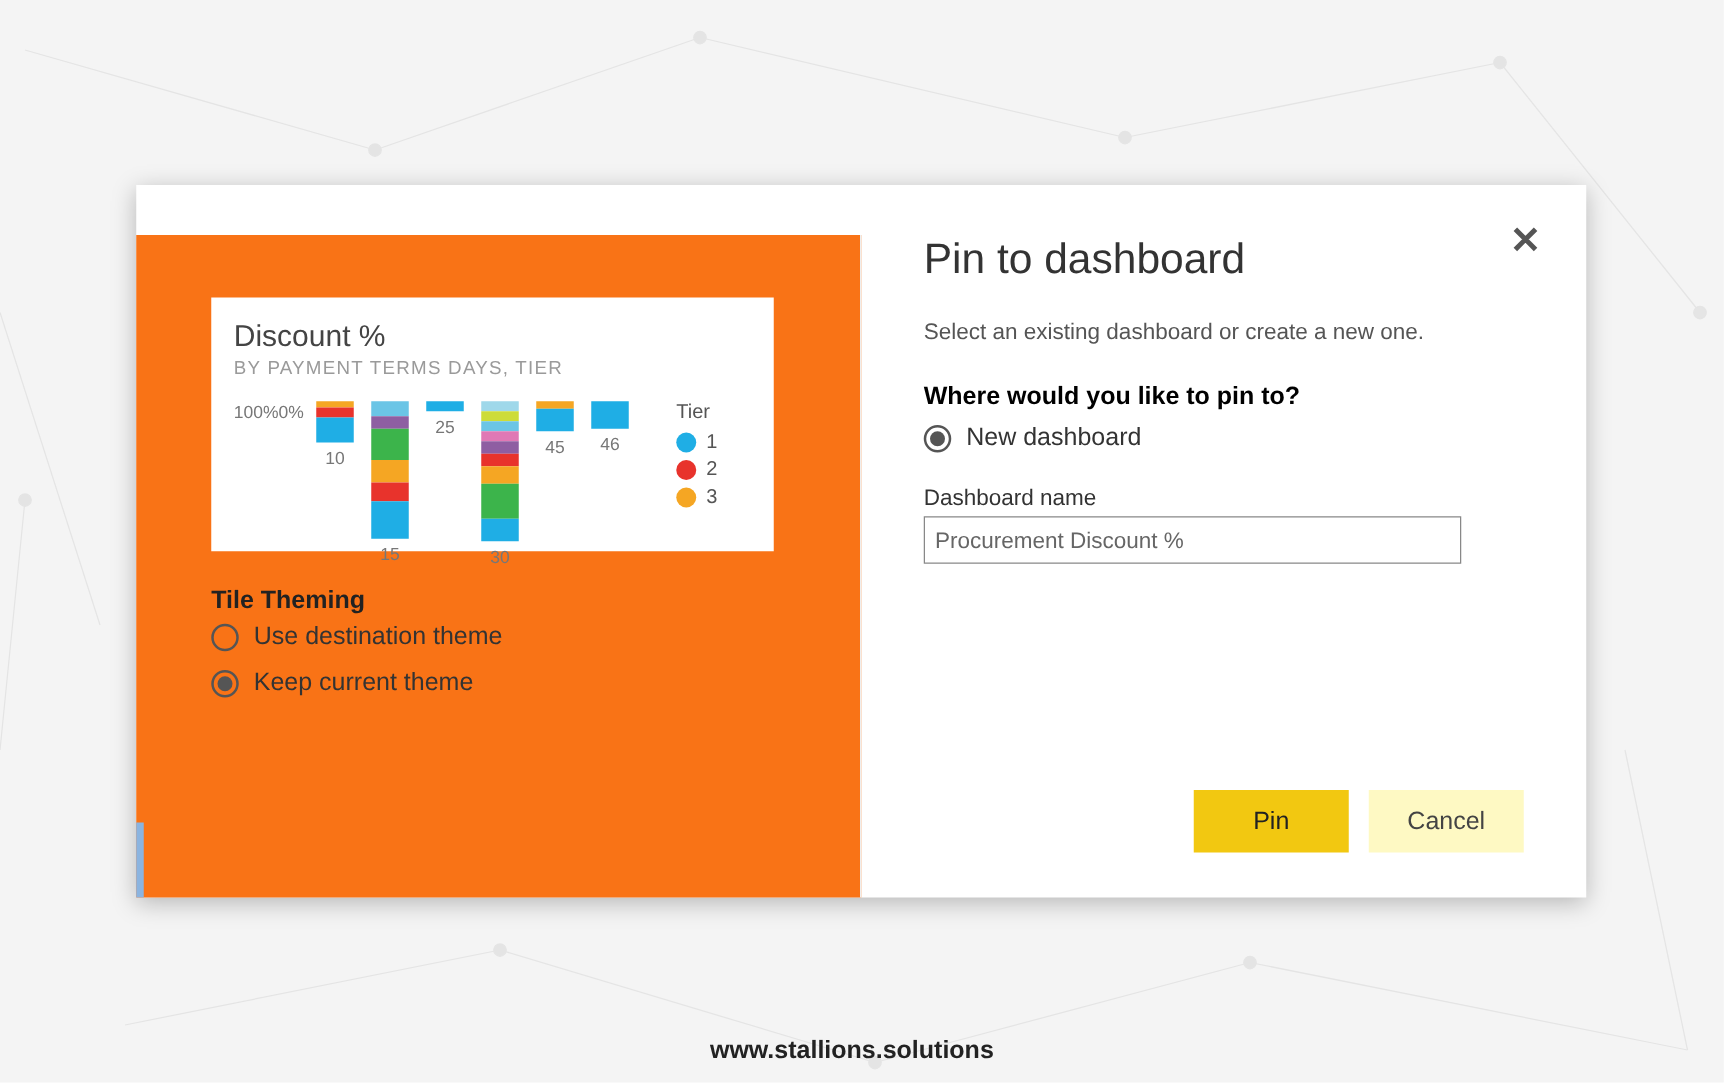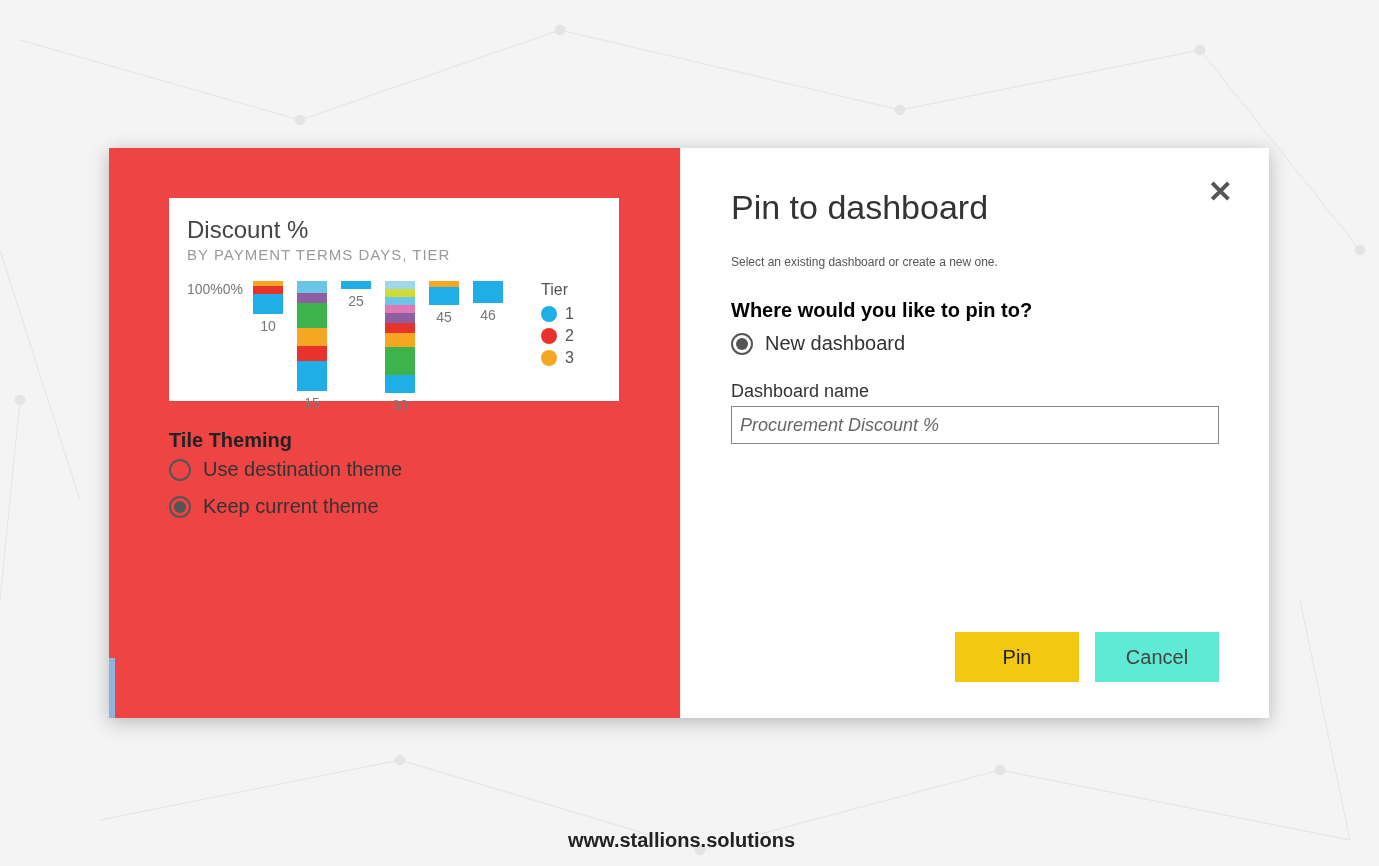--- a/index.html
+++ b/index.html
@@ -32,22 +32,23 @@
     width: 1160px; height: 570px;
     background: #fff;
     box-shadow: 0 4px 18px rgba(0,0,0,0.25);
     display: flex;
     z-index: 2;
   }
   .dialog-left {
     width: 580px;
     padding: 50px 14px 30px 60px;
     border-right: 1px solid #eee;
-    background: #ef4444;
+    background: #f97316;
     position: relative;
+    margin-top: 40px;
   }
   .dialog-left::before {
     content:"";
     position:absolute;
     left:0; bottom:0;
     width:6px; height:60px;
     background:#8bb4e0;
   }
   .tile-preview {
     background: #fff;
@@ -158,62 +159,61 @@
     cursor: pointer;
     font-weight: 700;
   }
   .dlg-title {
     font-size: 34px;
     font-weight: 300;
     color: #333;
     margin-bottom: 16px;
   }
   .dlg-sub {
-    font-size: 12px;
+    font-size: 18px;
     color: #555;
     margin-bottom: 30px;
     margin-top: 28px;
   }
   .q-head {
     font-weight: 700;
     font-size: 20px;
     margin-bottom: 10px;
   }
   .field-label {
     font-size: 18px;
     color: #333;
     margin-top: 26px;
     margin-bottom: 4px;
   }
   .text-input {
-    width: 488px;
+    width: 430px;
     height: 38px;
     border: 1px solid #888;
     font-size: 18px;
     padding: 4px 8px;
     color: #666;
     font-family: inherit;
-    font-style: italic;
   }
   .btn-row {
     position: absolute;
     right: 50px;
     bottom: 36px;
     display: flex; gap: 16px;
   }
   .btn {
     width: 124px; height: 50px;
     display: flex; align-items: center; justify-content: center;
     font-size: 20px;
     cursor: pointer;
     border: none;
     font-family: inherit;
   }
   .btn-primary { background: #f2c811; color: #222; }
-  .btn-secondary { background: #5eead4; color: #444; }
+  .btn-secondary { background: #fef9c3; color: #444; }
 </style>
 </head>
 <body>
 
 <svg class="bg-net" viewBox="0 0 1379 866">
   <g stroke="#c8c8c8" stroke-width="1" fill="#c8c8c8">
     <line x1="20" y1="40" x2="300" y2="120"></line>
       <line x1="300" y1="120" x2="560" y2="30"></line>
     <line x1="560" y1="30" x2="900" y2="110"></line>
       <line x1="900" y1="110" x2="1200" y2="50"></line>

